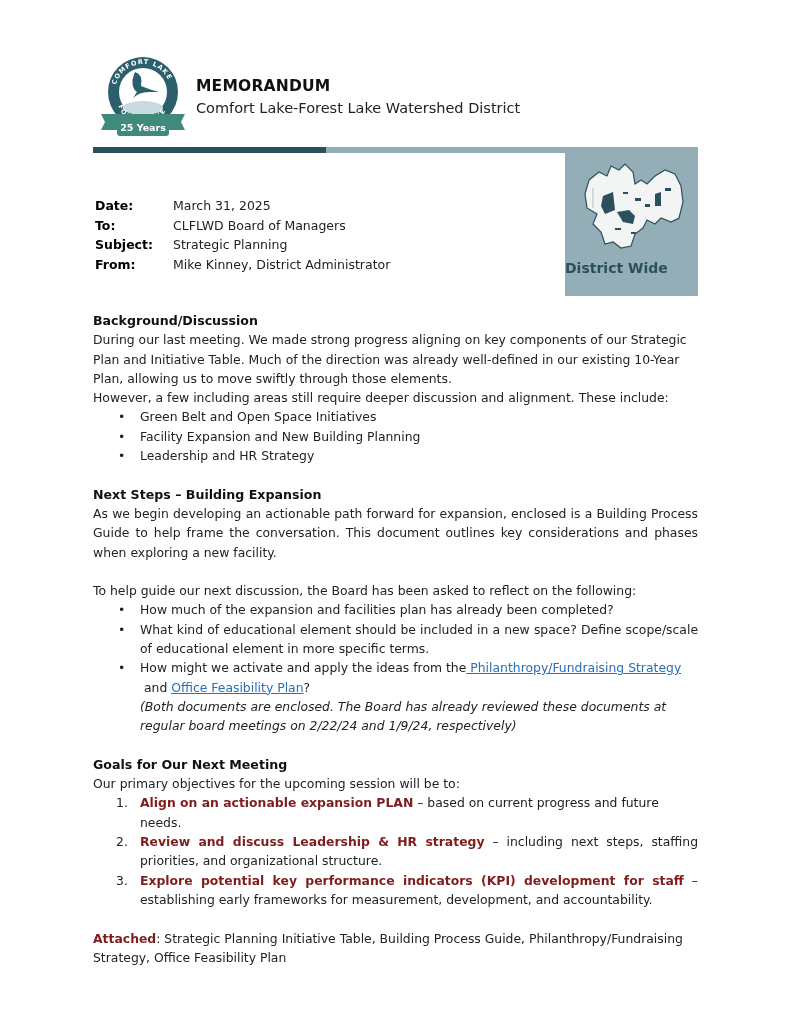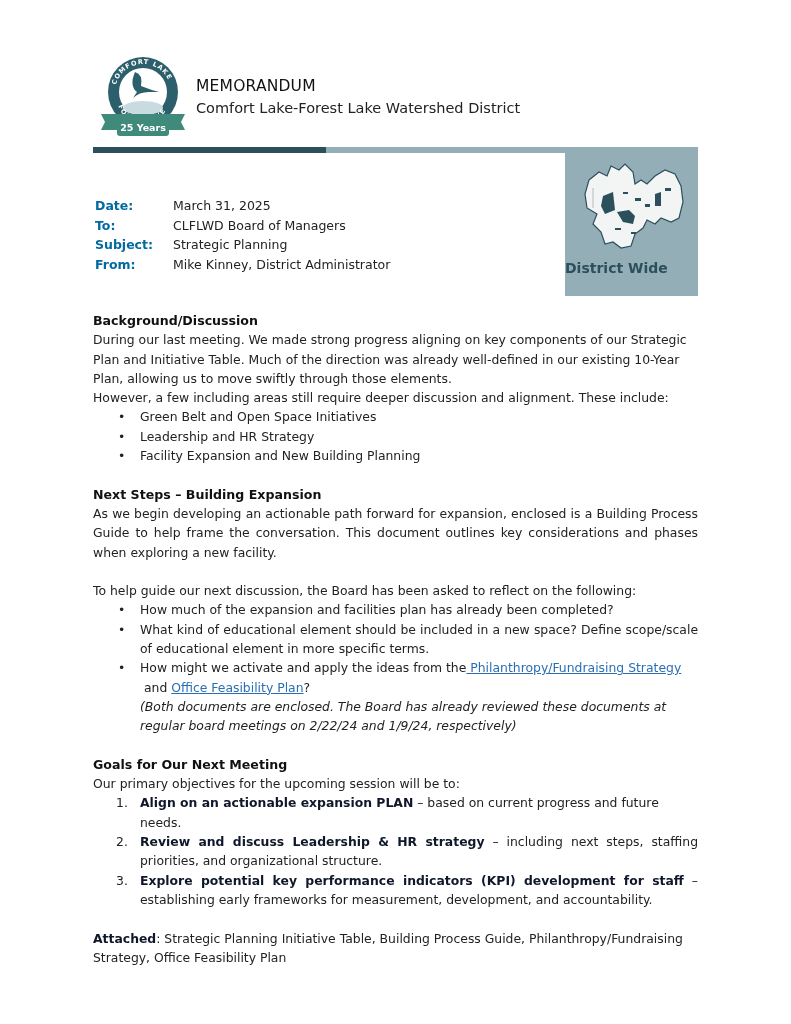--- a/index.html
+++ b/index.html
@@ -1,46 +1,46 @@
 <!DOCTYPE html>
 <html><head>
 <meta charset="utf-8">
 <style>
   html, body { margin: 0; padding: 0; background: #ffffff; }
   body { width: 791px; height: 1024px; position: relative; overflow: hidden;
          font-family: "DejaVu Sans", sans-serif; color: #1a1a1a; }
   .abs { position: absolute; }
   .logo { left: 97px; top: 52px; width: 92px; height: 86px; }
-  .memo-title { left: 196px; top: 77px; font-weight: normal; font-size: 15.5px; letter-spacing: 0.2px; color: #111; }
+  .memo-title { left: 196px; top: 77px; font-weight: bold; font-size: 15.5px; letter-spacing: 0.2px; color: #111; }
   .memo-sub { left: 196px; top: 100px; font-size: 14.5px; color: #222; }
   .bar-dark { left: 93px; top: 147px; width: 233px; height: 6px; background: #2c4f5c; }
   .bar-light { left: 326px; top: 147px; width: 372px; height: 6px; background: #94aeb8; }
   .dw-panel { left: 565px; top: 150px; width: 133px; height: 146px; background: #94aeb8; }
   .dw-label { position: absolute; left: 0; right: 0; top: 110px; text-align: left; font-weight: bold; font-size: 14px; color: #2c4f5c; }
   .dw-map { position: absolute; left: 10px; top: 8px; width: 115px; height: 95px; }
 
   .meta { left: 95px; top: 196px; font-size: 12.5px; }
   .meta-row { display: flex; height: 19.5px; line-height: 19.5px; }
-  .meta-label { width: 78px; font-weight: bold; color: #0369a1; }
+  .meta-label { width: 78px; font-weight: bold; color: #000000; }
   .meta-value { color: #222; }
 
   .content { left: 93px; top: 311px; width: 605px; font-size: 12.4px; line-height: 19.3px; color: #222; }
   .content h3 { font-size: 12.6px; font-weight: bold; margin: 0; color: #111; line-height: 19.3px; }
   .content p { margin: 0; }
   .justify { text-align: justify; }
   ul.bul { margin: 0; padding: 0 0 0 47px; list-style: none; }
   ul.bul li { position: relative; }
   ul.bul li::before { content: "•"; position: absolute; left: -22px; }
   ol.num { margin: 0; padding: 0 0 0 47px; list-style: none; }
   ol.num li { position: relative; }
   ol.num li .n { position: absolute; left: -24px; }
   .gap { height: 19.3px; }
   a.link { color: #2a6fb5; text-decoration: underline; }
   .ital { font-style: italic; }
-  b { color: #0f172a; }
+  b { color: #7f1d1d; }
 </style>
 </head>
 <body>
 
 <div class="abs logo">
   <svg width="92" height="86" viewBox="0 0 92 86">
     <defs>
       <path id="arcTop" d="M18,40 A28,28 0 0,1 74,40"></path>
       <path id="arcBot" d="M20,46 A26,26 0 0,0 72,46"></path>
     </defs>
@@ -96,22 +96,22 @@
     <span class="meta-value">Mike Kinney, District Administrator</span>
   </div>
 </div>
 
 <div class="abs content">
   <h3>Background/Discussion</h3>
   <p>During our last meeting. We made strong progress aligning on key components of our Strategic Plan and Initiative Table. Much of the direction was already well-defined in our existing 10-Year Plan, allowing us to move swiftly through those elements.</p>
   <p>However, a few including areas still require deeper discussion and alignment. These include:</p>
   <ul class="bul">
     <li>Green Belt and Open Space Initiatives</li>
+    <li>Facility Expansion and New Building Planning</li>
     <li>Leadership and HR Strategy</li>
-    <li>Facility Expansion and New Building Planning</li>
   </ul>
   <div class="gap"></div>
 
   <h3>Next Steps – Building Expansion</h3>
   <p class="justify">As we begin developing an actionable path forward for expansion, enclosed is a Building Process Guide to help frame the conversation. This document outlines key considerations and phases when exploring a new facility.</p>
   <div class="gap"></div>
   <p>To help guide our next discussion, the Board has been asked to reflect on the following:</p>
   <ul class="bul">
     <li>How much of the expansion and facilities plan has already been completed?</li>
     <li class="justify">What kind of educational element should be included in a new space? Define scope/scale of educational element in more specific terms.</li>

